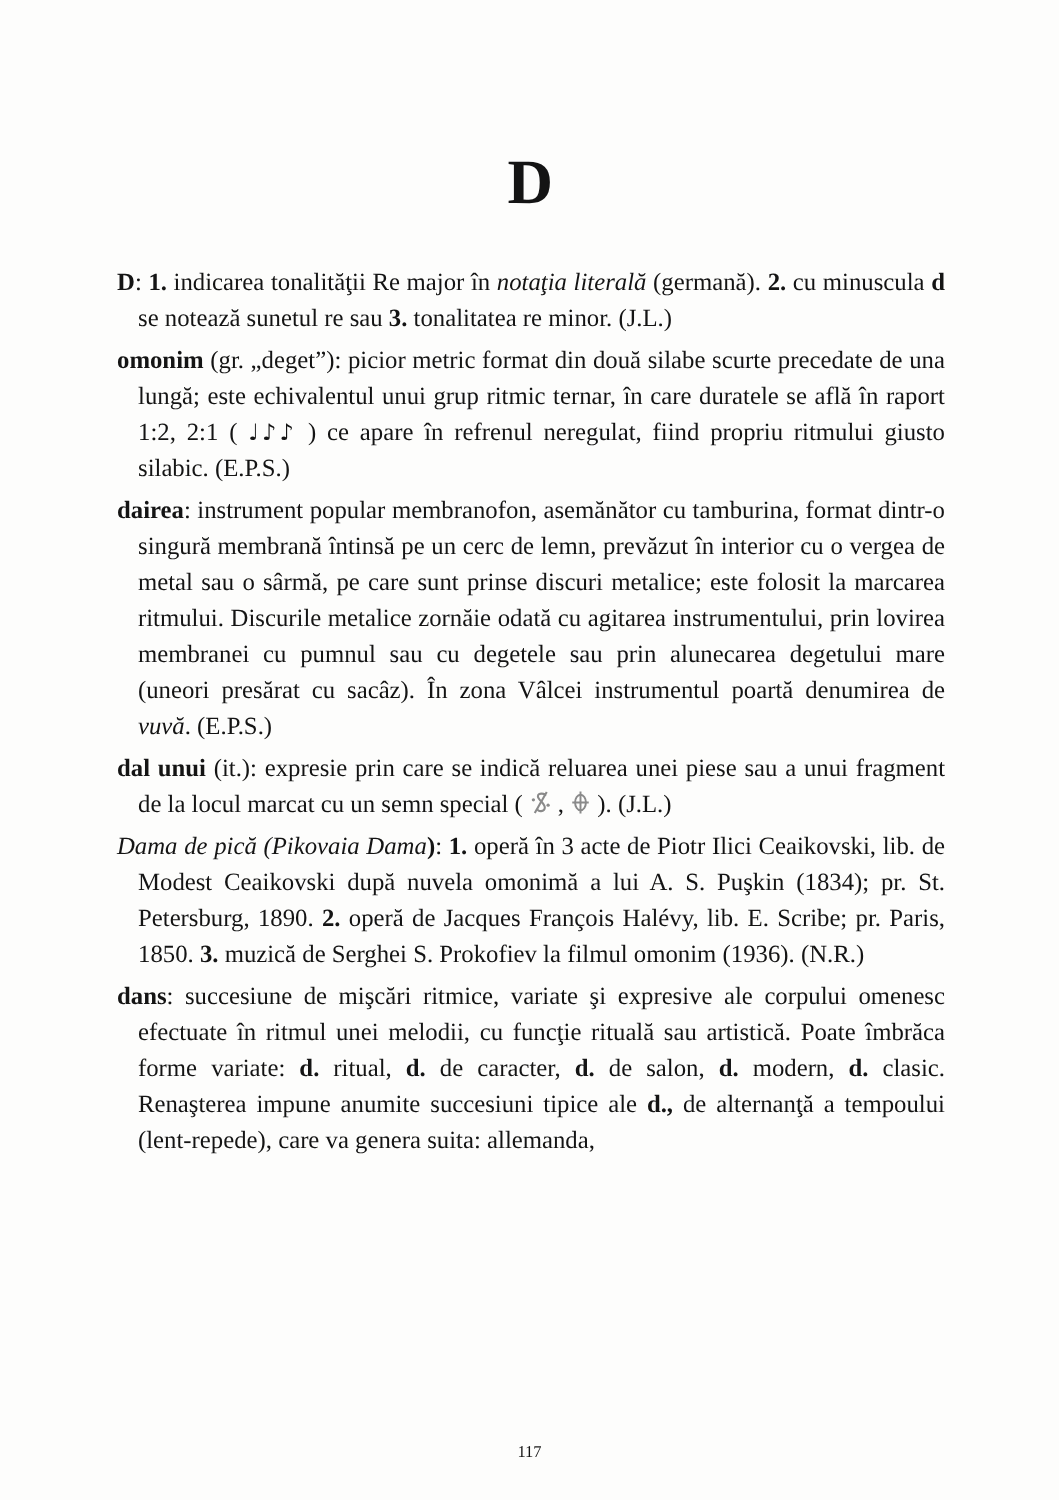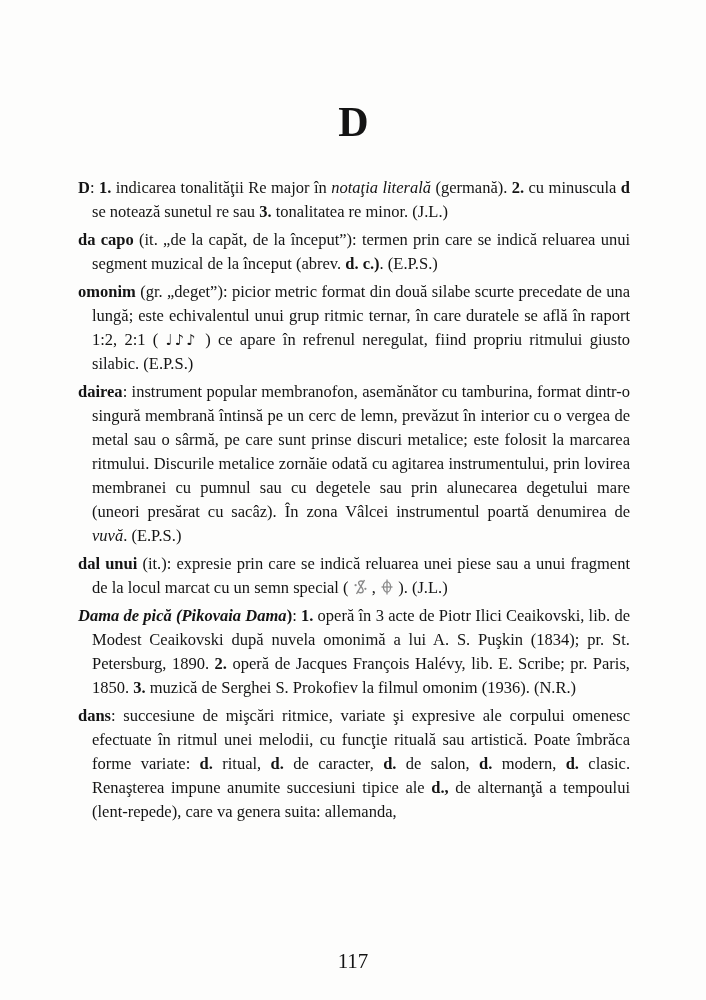--- a/index.html
+++ b/index.html
@@ -35,52 +35,51 @@
   p.entry {
     margin: 0 0 4px 0;
     text-align: justify;
     padding-left: 14px;
     text-indent: -14px;
   }
   p.entry span { text-indent: 0; }
   .r  { font-weight: normal; font-style: normal; }
   .b  { font-weight: bold; }
   .i  { font-style: italic; }
-  .bi { font-weight: bold; font-style: italic; }
+  .bi { font-weight: normal; font-style: italic; }
   .note {
     font-family: "DejaVu Sans", sans-serif;
     font-size: 15px;
     letter-spacing: -1px;
     white-space: nowrap;
   }
   .music-sign {
     display: inline-block;
     vertical-align: -2px;
     margin: 0 1px;
   }
   .music-sign svg { display: block; }
   .page-number {
     position: absolute;
     bottom: 26px;
     left: 0;
     width: 706px;
     text-align: center;
-    font-size: 21px;
+    font-size: 11px;
   }
 </style>
 </head>
 <body>
 
 <div class="page">
 
   <h1 class="letter-heading">D</h1>
 
   <div class="entries">
       <p class="entry"><span class="b">D</span><span class="r">: </span><span class="b">1.</span><span class="r"> indicarea tonalităţii Re major în </span><span class="i">notaţia literală</span><span class="r"> (germană). </span><span class="b">2.</span><span class="r"> cu minuscula </span><span class="b">d</span><span class="r"> se notează sunetul re sau </span><span class="b">3.</span><span class="r"> tonalitatea re minor. (J.L.)</span></p>
-      <p class="entry"><span class="b">da capo</span><span class="r"> (it. „de la capăt, de la început”): termen prin care se indică reluarea unui segment muzical de la început (abrev. </span><span class="b">d. c.)</span><span class="r">. (E.P.S.)</span></p>
       <p class="entry"><span class="b">omonim</span><span class="r"> (gr. „deget”): picior metric format din două silabe scurte precedate de una lungă; este echivalentul unui grup ritmic ternar, în care duratele se află în raport 1:2, 2:1 ( </span><span class="note">♩♪♪</span><span class="r"> ) ce apare în refrenul neregulat, fiind propriu ritmului giusto silabic. (E.P.S.)</span></p>
       <p class="entry"><span class="b">dairea</span><span class="r">: instrument popular membranofon, asemănător cu tamburina, format dintr-o singură membrană întinsă pe un cerc de lemn, prevăzut în interior cu o vergea de metal sau o sârmă, pe care sunt prinse discuri metalice; este folosit la marcarea ritmului. Discurile metalice zornăie odată cu agitarea instrumentului, prin lovirea membranei cu pumnul sau cu degetele sau prin alunecarea degetului mare (uneori presărat cu sacâz). În zona Vâlcei instrumentul poartă denumirea de </span><span class="i">vuvă</span><span class="r">. (E.P.S.)</span></p>
       <p class="entry"><span class="b">dal unui</span><span class="r"> (it.): expresie prin care se indică reluarea unei piese sau a unui fragment de la locul marcat cu un semn special ( </span><span class="music-sign"><svg width="13" height="16" viewBox="0 0 13 16" xmlns="http://www.w3.org/2000/svg">
             <g stroke="#8a8a8a" fill="none" stroke-width="1.4">
               <line x1="10.5" y1="1" x2="2.5" y2="15"></line>
               <path d="M9.5,3.6 C9.5,1.6 4.6,1.4 4.6,3.8 C4.6,6.2 9.2,8.4 9.2,11.4 C9.2,14.4 4.2,14.4 4.2,12.2"></path>
             </g>
             <circle cx="1.6" cy="6.2" r="1.1" fill="#8a8a8a"></circle>
             <circle cx="11.4" cy="9.8" r="1.1" fill="#8a8a8a"></circle>
           </svg></span><span class="r"> , </span><span class="music-sign"><svg width="12" height="16" viewBox="0 0 12 16" xmlns="http://www.w3.org/2000/svg">

